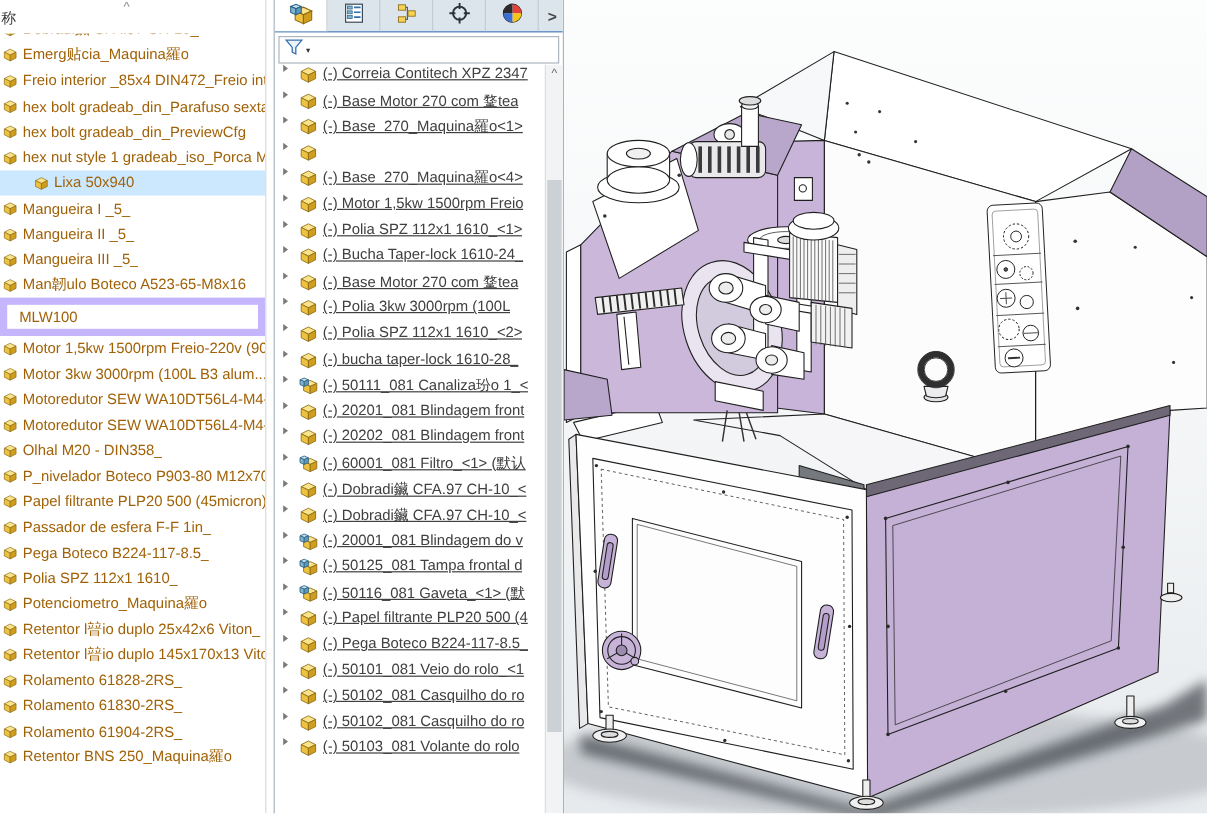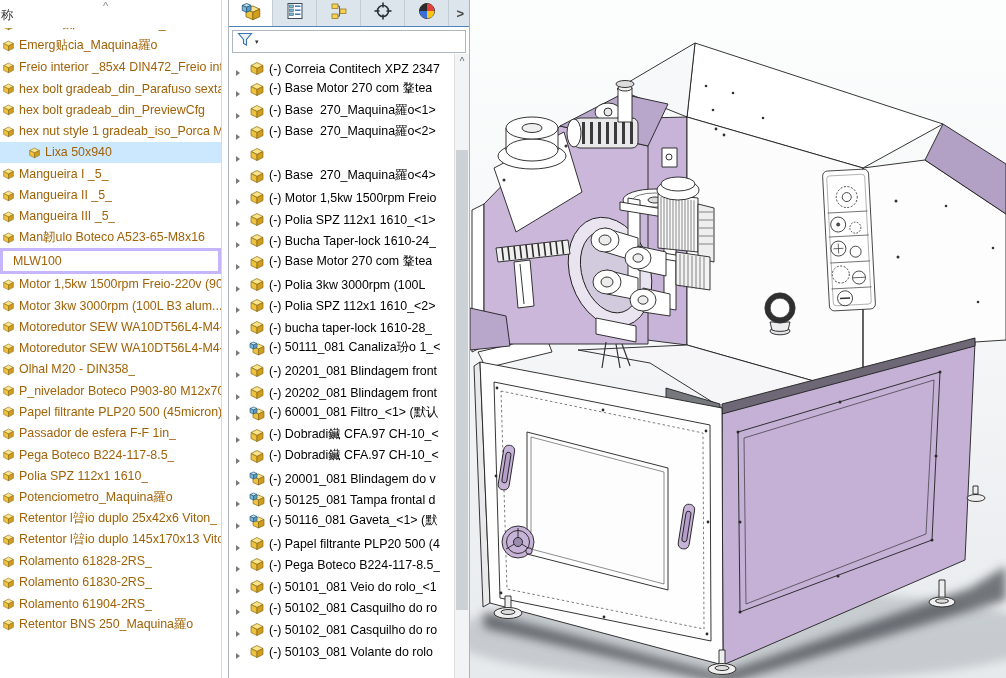--- a/index.html
+++ b/index.html
@@ -25,21 +25,21 @@
   }
   .file-rows{position:absolute;left:0;top:24px;right:0;}
   .frow{
     height:21.3px;display:flex;align-items:center;padding-left:2px;
     font-size:12.4px;color:#a16207;overflow:hidden;
   }
   .frow:first-child{margin-top:-10px;}
   .frow .ficon{width:13px;height:13px;margin-right:4px;flex:0 0 13px;}
   .frow .flabel{white-space:pre;overflow:hidden;}
   .frow.selected{background:#cce8ff;padding-left:28px;}
-  .frow.editing{border:3px solid #c4b5fd;background:#fff;height:19.3px;}
+  .frow.editing{border:6px solid #c4b5fd;background:#fff;height:19.3px;}
   .frow.editing .flabel{margin-left:8px;}
   
   .fm-panel{
     position:absolute;left:228px;top:0;width:242px;height:678px;background:#fff;
     border-left:1px solid #aab4bd;border-right:1px solid #aab4bd;
     box-sizing:border-box;overflow:hidden;
   }
   .fm-tabs{
     display:flex;height:27px;background:#dde5ec;border-bottom:1px solid #4f83bd;
     box-sizing:border-box;
@@ -54,22 +54,23 @@
     padding-right:5px;font-size:13px;font-weight:bold;color:#444;
   }
   .fm-filter{height:27px;padding:3px 3px 0 3px;box-sizing:border-box;}
   .fm-filterbox{
     height:21px;border:1px solid #aeb6bf;background:#fff;
     display:flex;align-items:center;padding-left:4px;
   }
   .fm-filterbox .caret{font-size:7px;color:#333;margin-left:2px;}
   .fm-tree{position:absolute;left:0;top:54px;right:15px;bottom:0;overflow:hidden;}
   .trow{
-    height:21.6px;display:flex;align-items:flex-end;font-size:12.4px;color:#000000;
+    height:21.6px;display:flex;align-items:flex-start;font-size:12.4px;color:#404040;
     overflow:hidden;
+    text-decoration:underline;
   }
   .trow .tri{
     width:0;height:0;border-left:4px solid #7a7a7a;
     border-top:3.5px solid transparent;border-bottom:3.5px solid transparent;
     margin:0 5px 0 7px;flex:0 0 4px;
   }
   .trow .ticon{width:16px;height:16px;margin-right:4px;flex:0 0 16px;}
   .trow .tlabel{white-space:pre;overflow:hidden;}
   .fm-scroll{
     position:absolute;right:0;top:54px;bottom:0;width:15px;
@@ -407,29 +408,20 @@
         <span class="tlabel">(-) Base Motor 270 com 鞪tea</span>
       </div>
       <div class="trow">
         <span class="tri"></span>
         <span class="ticon"><svg width="100%" height="100%" viewBox="0 0 16 16">
             <polygon points="2,5.5 8,2.5 14,5.5 8,8.5" fill="#fbe389" stroke="#8a6a15" stroke-width="0.7"></polygon>
             <polygon points="2,5.5 8,8.5 8,14.5 2,11.5" fill="#edc23f" stroke="#8a6a15" stroke-width="0.7"></polygon>
             <polygon points="8,8.5 14,5.5 14,11.5 8,14.5" fill="#d19d1c" stroke="#8a6a15" stroke-width="0.7"></polygon>
           </svg></span>
         <span class="tlabel">(-) Base  270_Maquina羅o&lt;1&gt;</span>
-      </div>
-      <div class="trow">
-        <span class="tri"></span>
-        <span class="ticon"><svg width="100%" height="100%" viewBox="0 0 16 16">
-            <polygon points="2,5.5 8,2.5 14,5.5 8,8.5" fill="#fbe389" stroke="#8a6a15" stroke-width="0.7"></polygon>
-            <polygon points="2,5.5 8,8.5 8,14.5 2,11.5" fill="#edc23f" stroke="#8a6a15" stroke-width="0.7"></polygon>
-            <polygon points="8,8.5 14,5.5 14,11.5 8,14.5" fill="#d19d1c" stroke="#8a6a15" stroke-width="0.7"></polygon>
-          </svg></span>
-        <span class="tlabel">(-) Base  270_Maquina羅o&lt;2&gt;</span>
       </div>
       <div class="trow">
         <span class="tri"></span>
         <span class="ticon"><svg width="100%" height="100%" viewBox="0 0 16 16">
             <polygon points="2,5.5 8,2.5 14,5.5 8,8.5" fill="#fbe389" stroke="#8a6a15" stroke-width="0.7"></polygon>
             <polygon points="2,5.5 8,8.5 8,14.5 2,11.5" fill="#edc23f" stroke="#8a6a15" stroke-width="0.7"></polygon>
             <polygon points="8,8.5 14,5.5 14,11.5 8,14.5" fill="#d19d1c" stroke="#8a6a15" stroke-width="0.7"></polygon>
           </svg></span>
       </div>
       <div class="trow">

